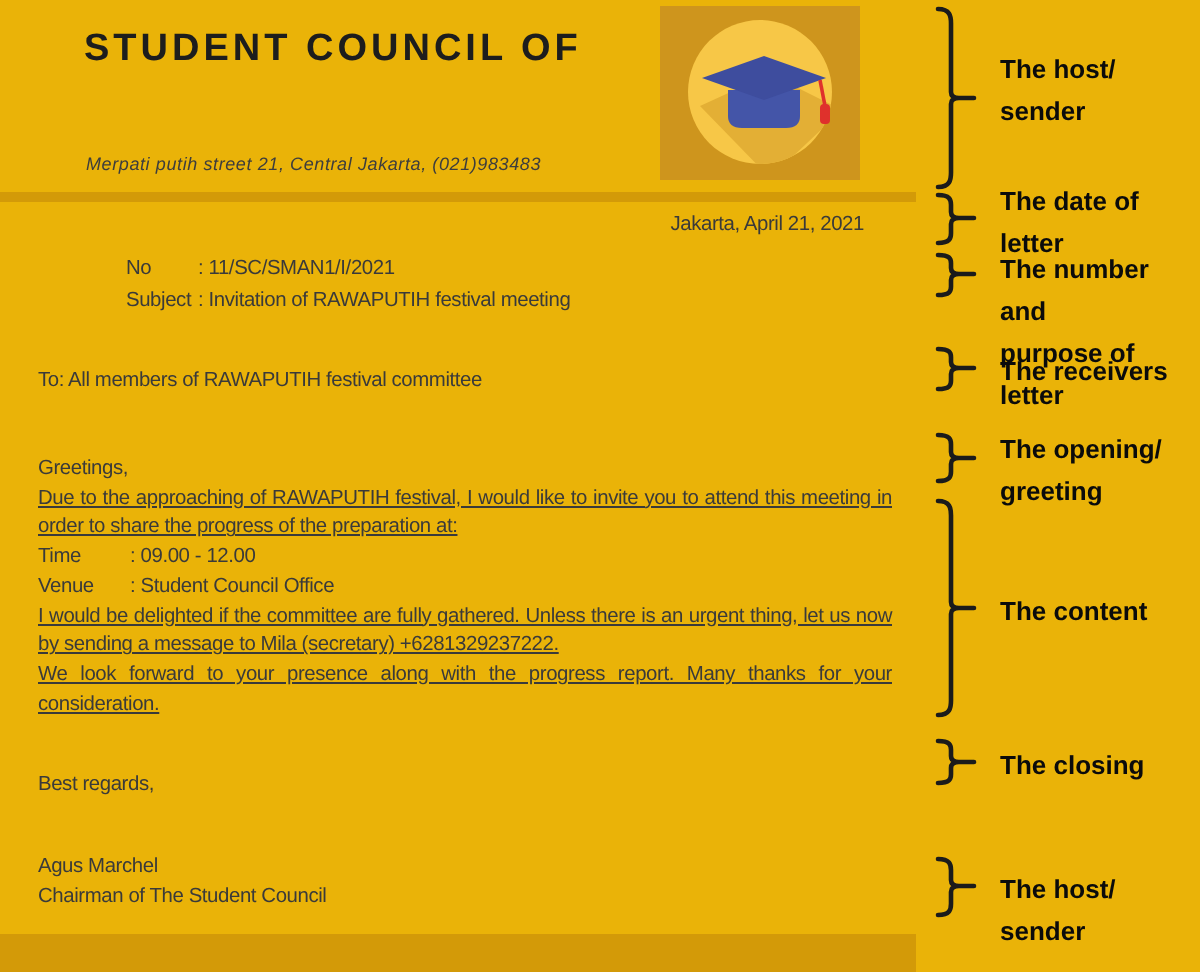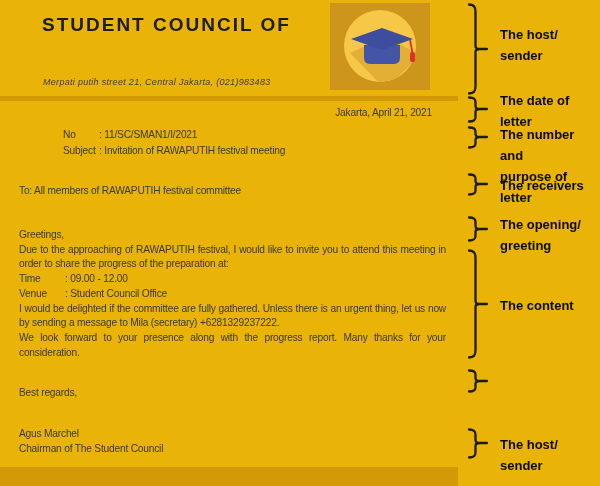--- a/index.html
+++ b/index.html
@@ -25,21 +25,21 @@
   .lg-tassel-line{stroke:var(--tassel-red);stroke-width:1.8;fill:none;}
   .lg-tassel{fill:var(--tassel-red);}
   
   .txt{font-size:10.2px;letter-spacing:-.2px;line-height:14.7px;color:var(--body-text);}
   .date{position:absolute;left:0;top:106px;width:432px;text-align:right;}
   .meta{position:absolute;left:19px;top:127px;line-height:15.6px;margin-left:44px;}
   .meta .lbl{display:inline-block;width:36px;}
   .to-line{position:absolute;left:19px;top:184px;}
   .body-block{position:absolute;left:19px;top:228px;width:427px;}
   .body-block p{margin:0;}
-  .jst{text-align:justify;}
+  .jst{text-align:justify;text-decoration:underline;}
   .detail .lbl{display:inline-block;width:46px;}
   .regards{position:absolute;left:19px;top:386px;}
   .sig{position:absolute;left:19px;top:427px;}
   
   .bracket{position:absolute;left:466px;width:24px;overflow:visible;}
   .bracket path{stroke:var(--bracket);stroke-width:2.3;stroke-linecap:round;fill:none;}
   .ann-label{position:absolute;left:500px;font-size:13px;font-weight:700;line-height:21px;
              color:#0B0B0B;white-space:pre-line;}
 </style>
 </head>
@@ -136,20 +136,21 @@
 greeting</div>
 
   <svg class="bracket" style="top:249px" width="24" height="110" viewBox="0 0 24 110">
       <path d="M3 1.5 C9 1.5 9.5 5.1 9.5 8.7 L9.5 52 C9.5 54 11 55 13.5 55 L21 55 M13.5 55 C11 55 9.5 56 9.5 58 L9.5 101.3 C9.5 104.9 9 108.5 3 108.5"></path>
     </svg>
   <div class="ann-label" style="top:295px">The content</div>
 
   <svg class="bracket" style="top:369px" width="24" height="24" viewBox="0 0 24 24">
       <path d="M3 1.5 C9 1.5 9.5 3.6599999999999997 9.5 5.819999999999999 L9.5 9 C9.5 11 11 12 13.5 12 L21 12 M13.5 12 C11 12 9.5 13 9.5 15 L9.5 18.18 C9.5 20.34 9 22.5 3 22.5"></path>
     </svg>
+  <div class="ann-label" style="top:372px">The closing</div>
 
   <svg class="bracket" style="top:428px" width="24" height="31" viewBox="0 0 24 31">
       <path d="M3 1.5 C9 1.5 9.5 4.289999999999999 9.5 7.079999999999999 L9.5 12 C9.5 14 11 15 13.5 15 L21 15 M13.5 15 C11 15 9.5 16 9.5 18 L9.5 23.92 C9.5 26.71 9 29.5 3 29.5"></path>
     </svg>
   <div class="ann-label" style="top:434px">The host/
 sender</div>
 
 </div>
 
 </body></html>

